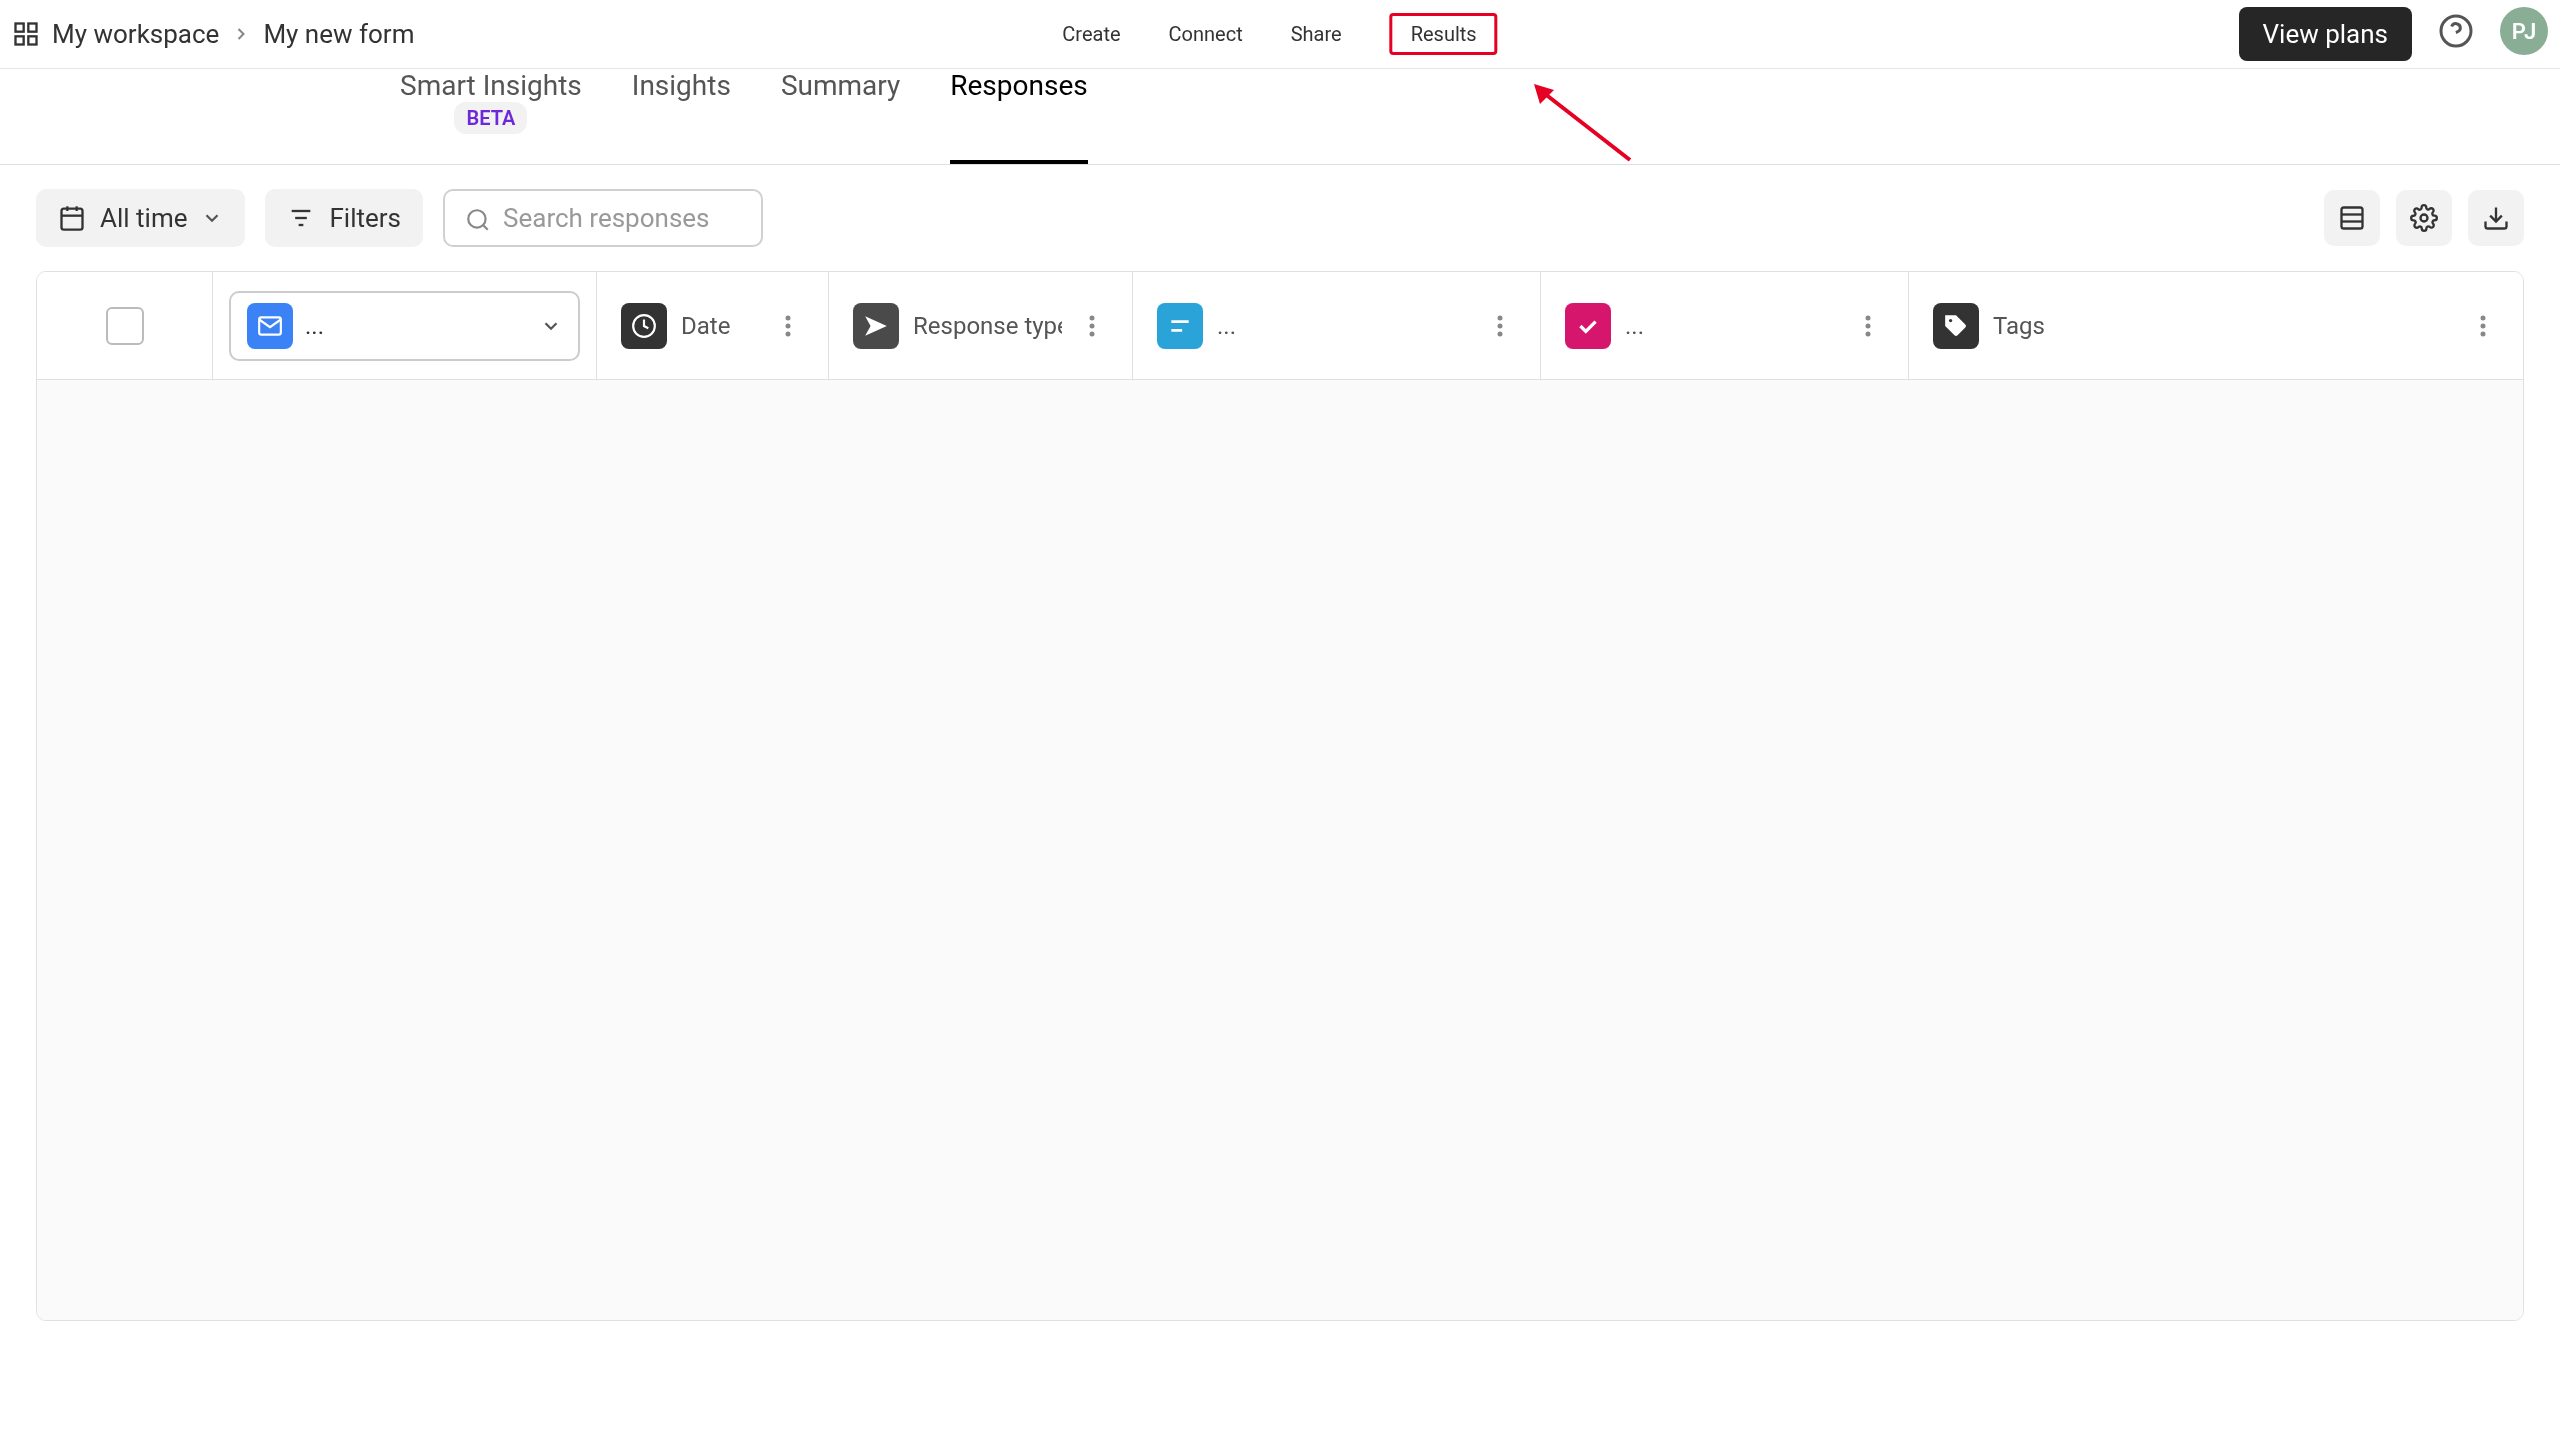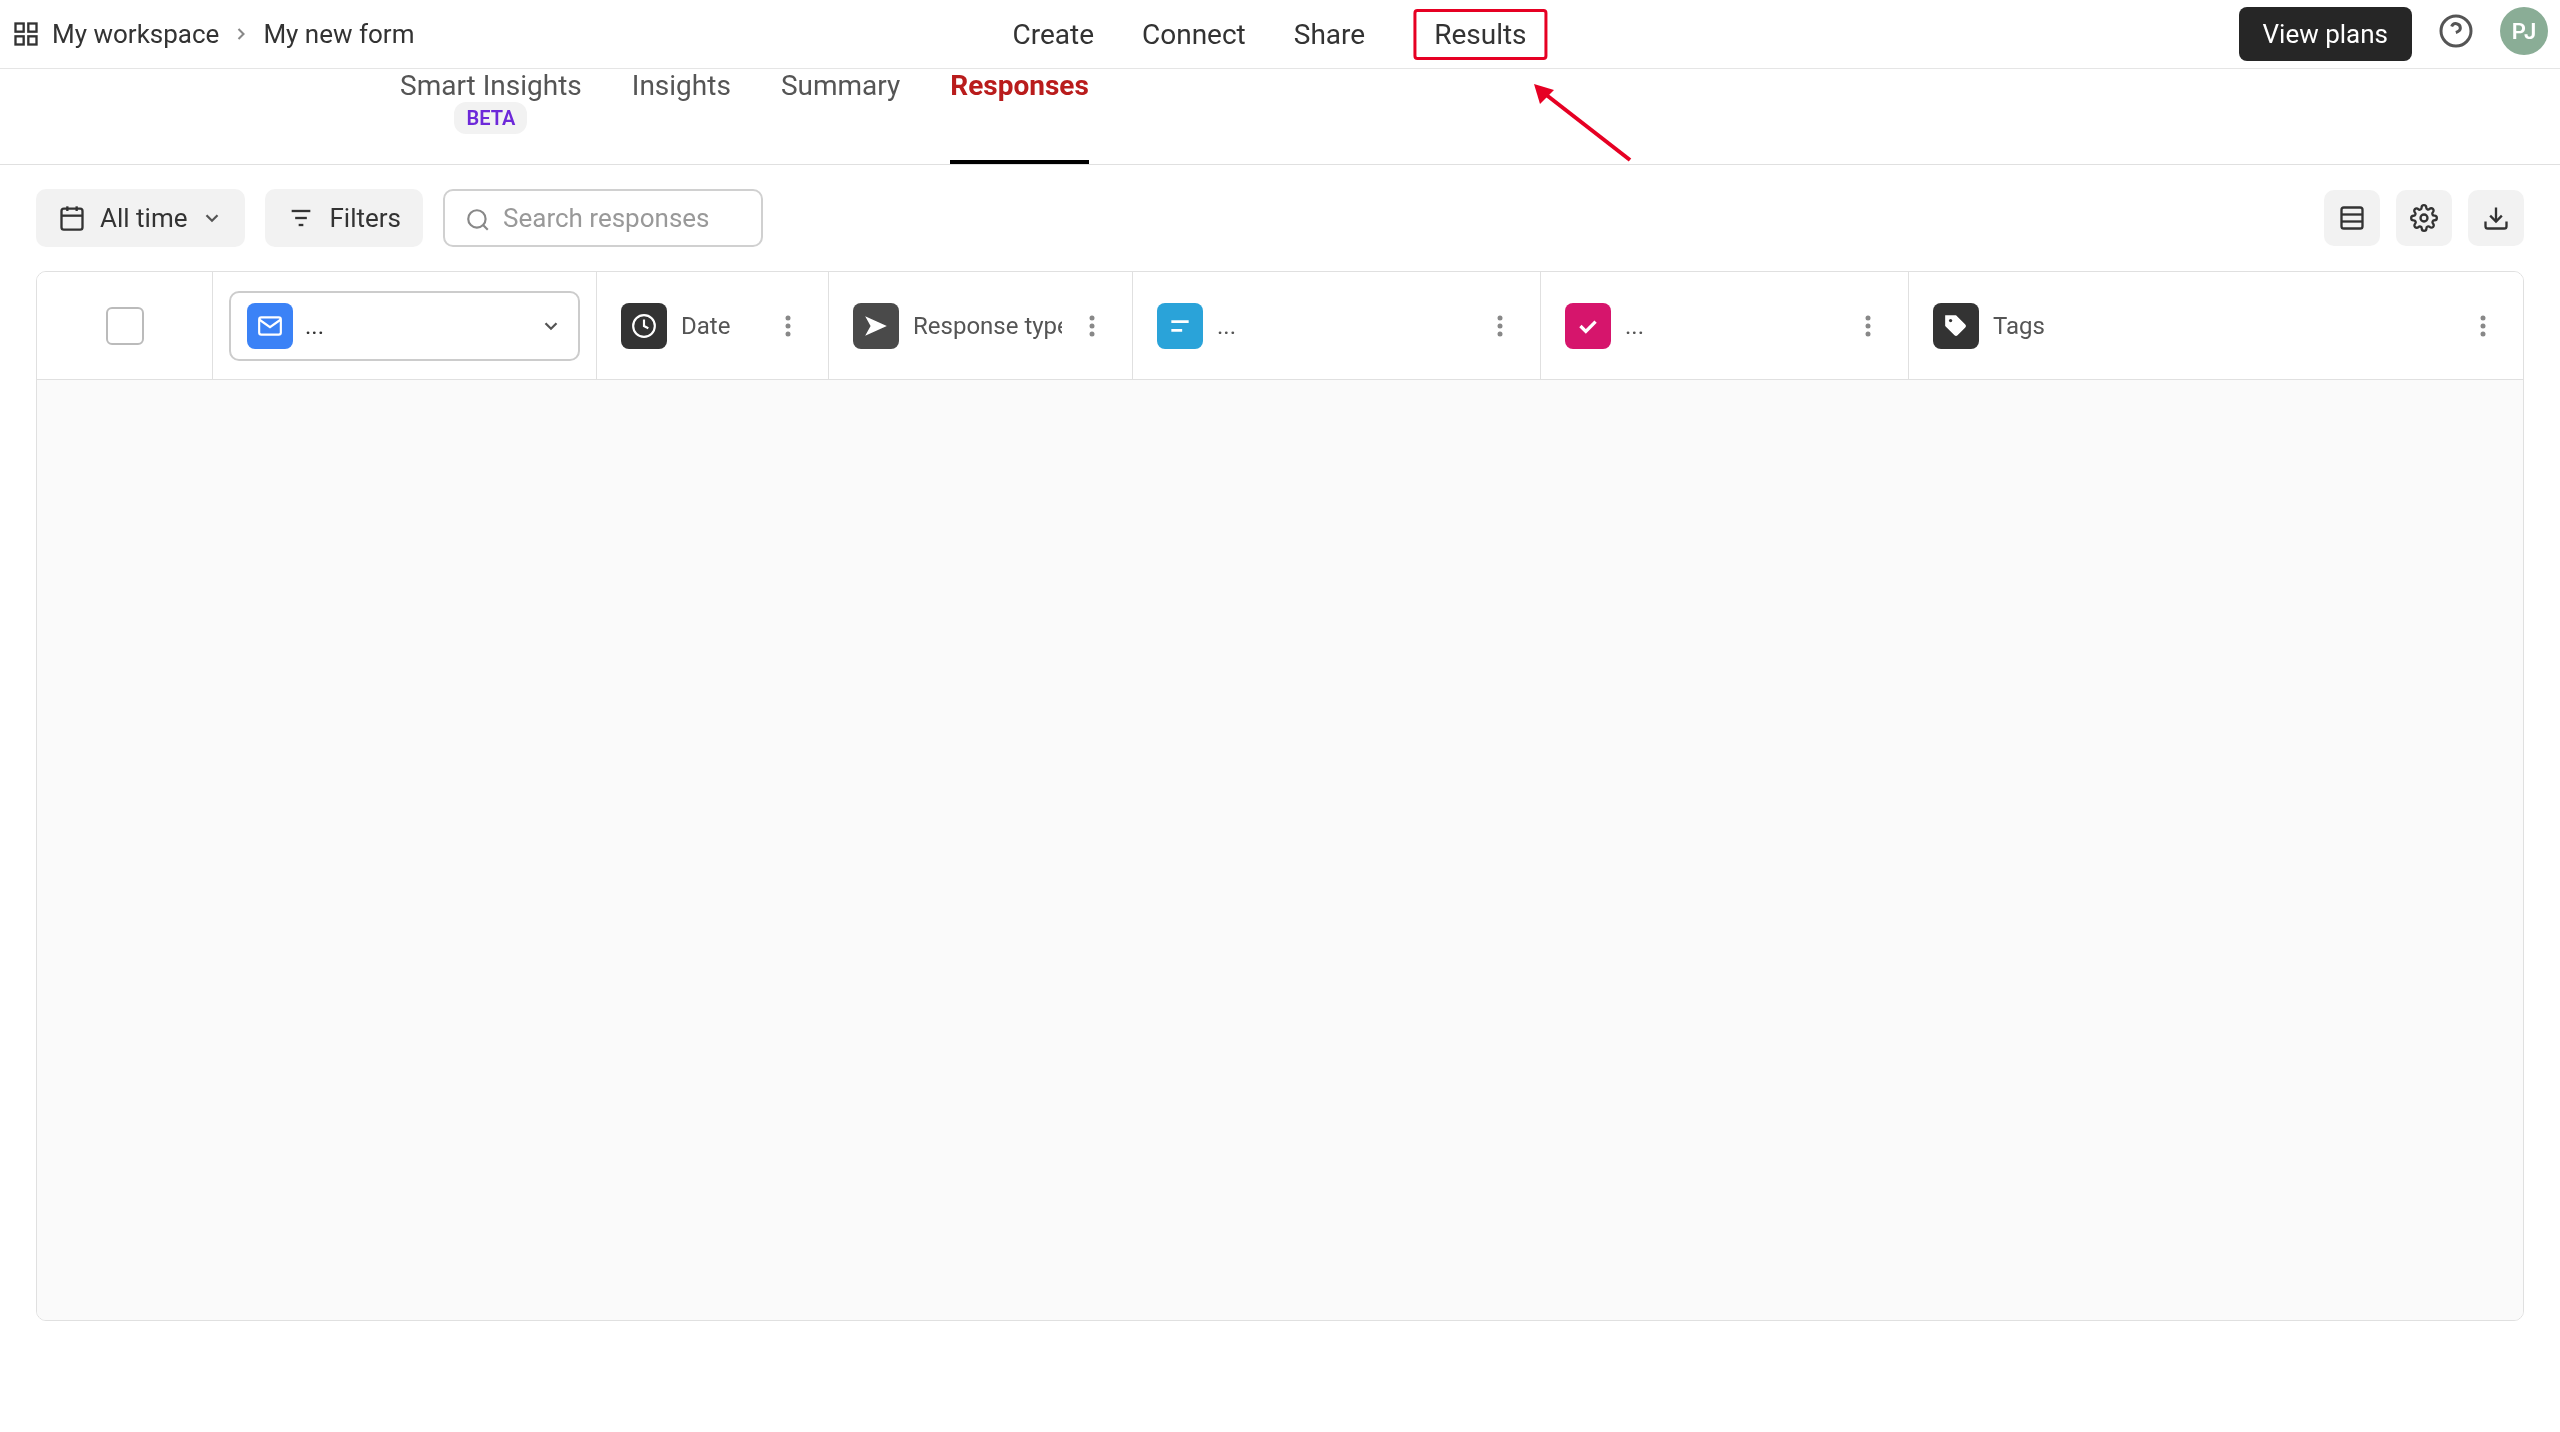--- a/index.html
+++ b/index.html
@@ -36,21 +36,21 @@
     .breadcrumb-sep {
       color: #888;
     }
     .top-nav {
       position: absolute;
       left: 50%;
       transform: translateX(-50%);
       display: flex;
       align-items: center;
       gap: 48px;
-      font-size: 28px;
+      font-size: 20px;
       color: #333;
     }
     .top-nav-item {
       padding: 8px 0;
       cursor: pointer;
     }
     .results-highlight {
       border: 3px solid #e60023;
       padding: 6px 18px;
       border-radius: 4px;
@@ -97,22 +97,22 @@
     .sub-nav-item {
       display: flex;
       align-items: center;
       padding: 0 0;
       height: 100%;
       cursor: pointer;
       position: relative;
       flex-direction: column;
     }
     .sub-nav-item.active {
-      color: #b91c1c;
-      font-weight: 700;
+      color: #000000;
+      font-weight: 400;
     }
     .sub-nav-item.active::after {
       content: '';
       position: absolute;
       bottom: 0;
       left: 0;
       right: 0;
       height: 4px;
       background: #000;
     }

